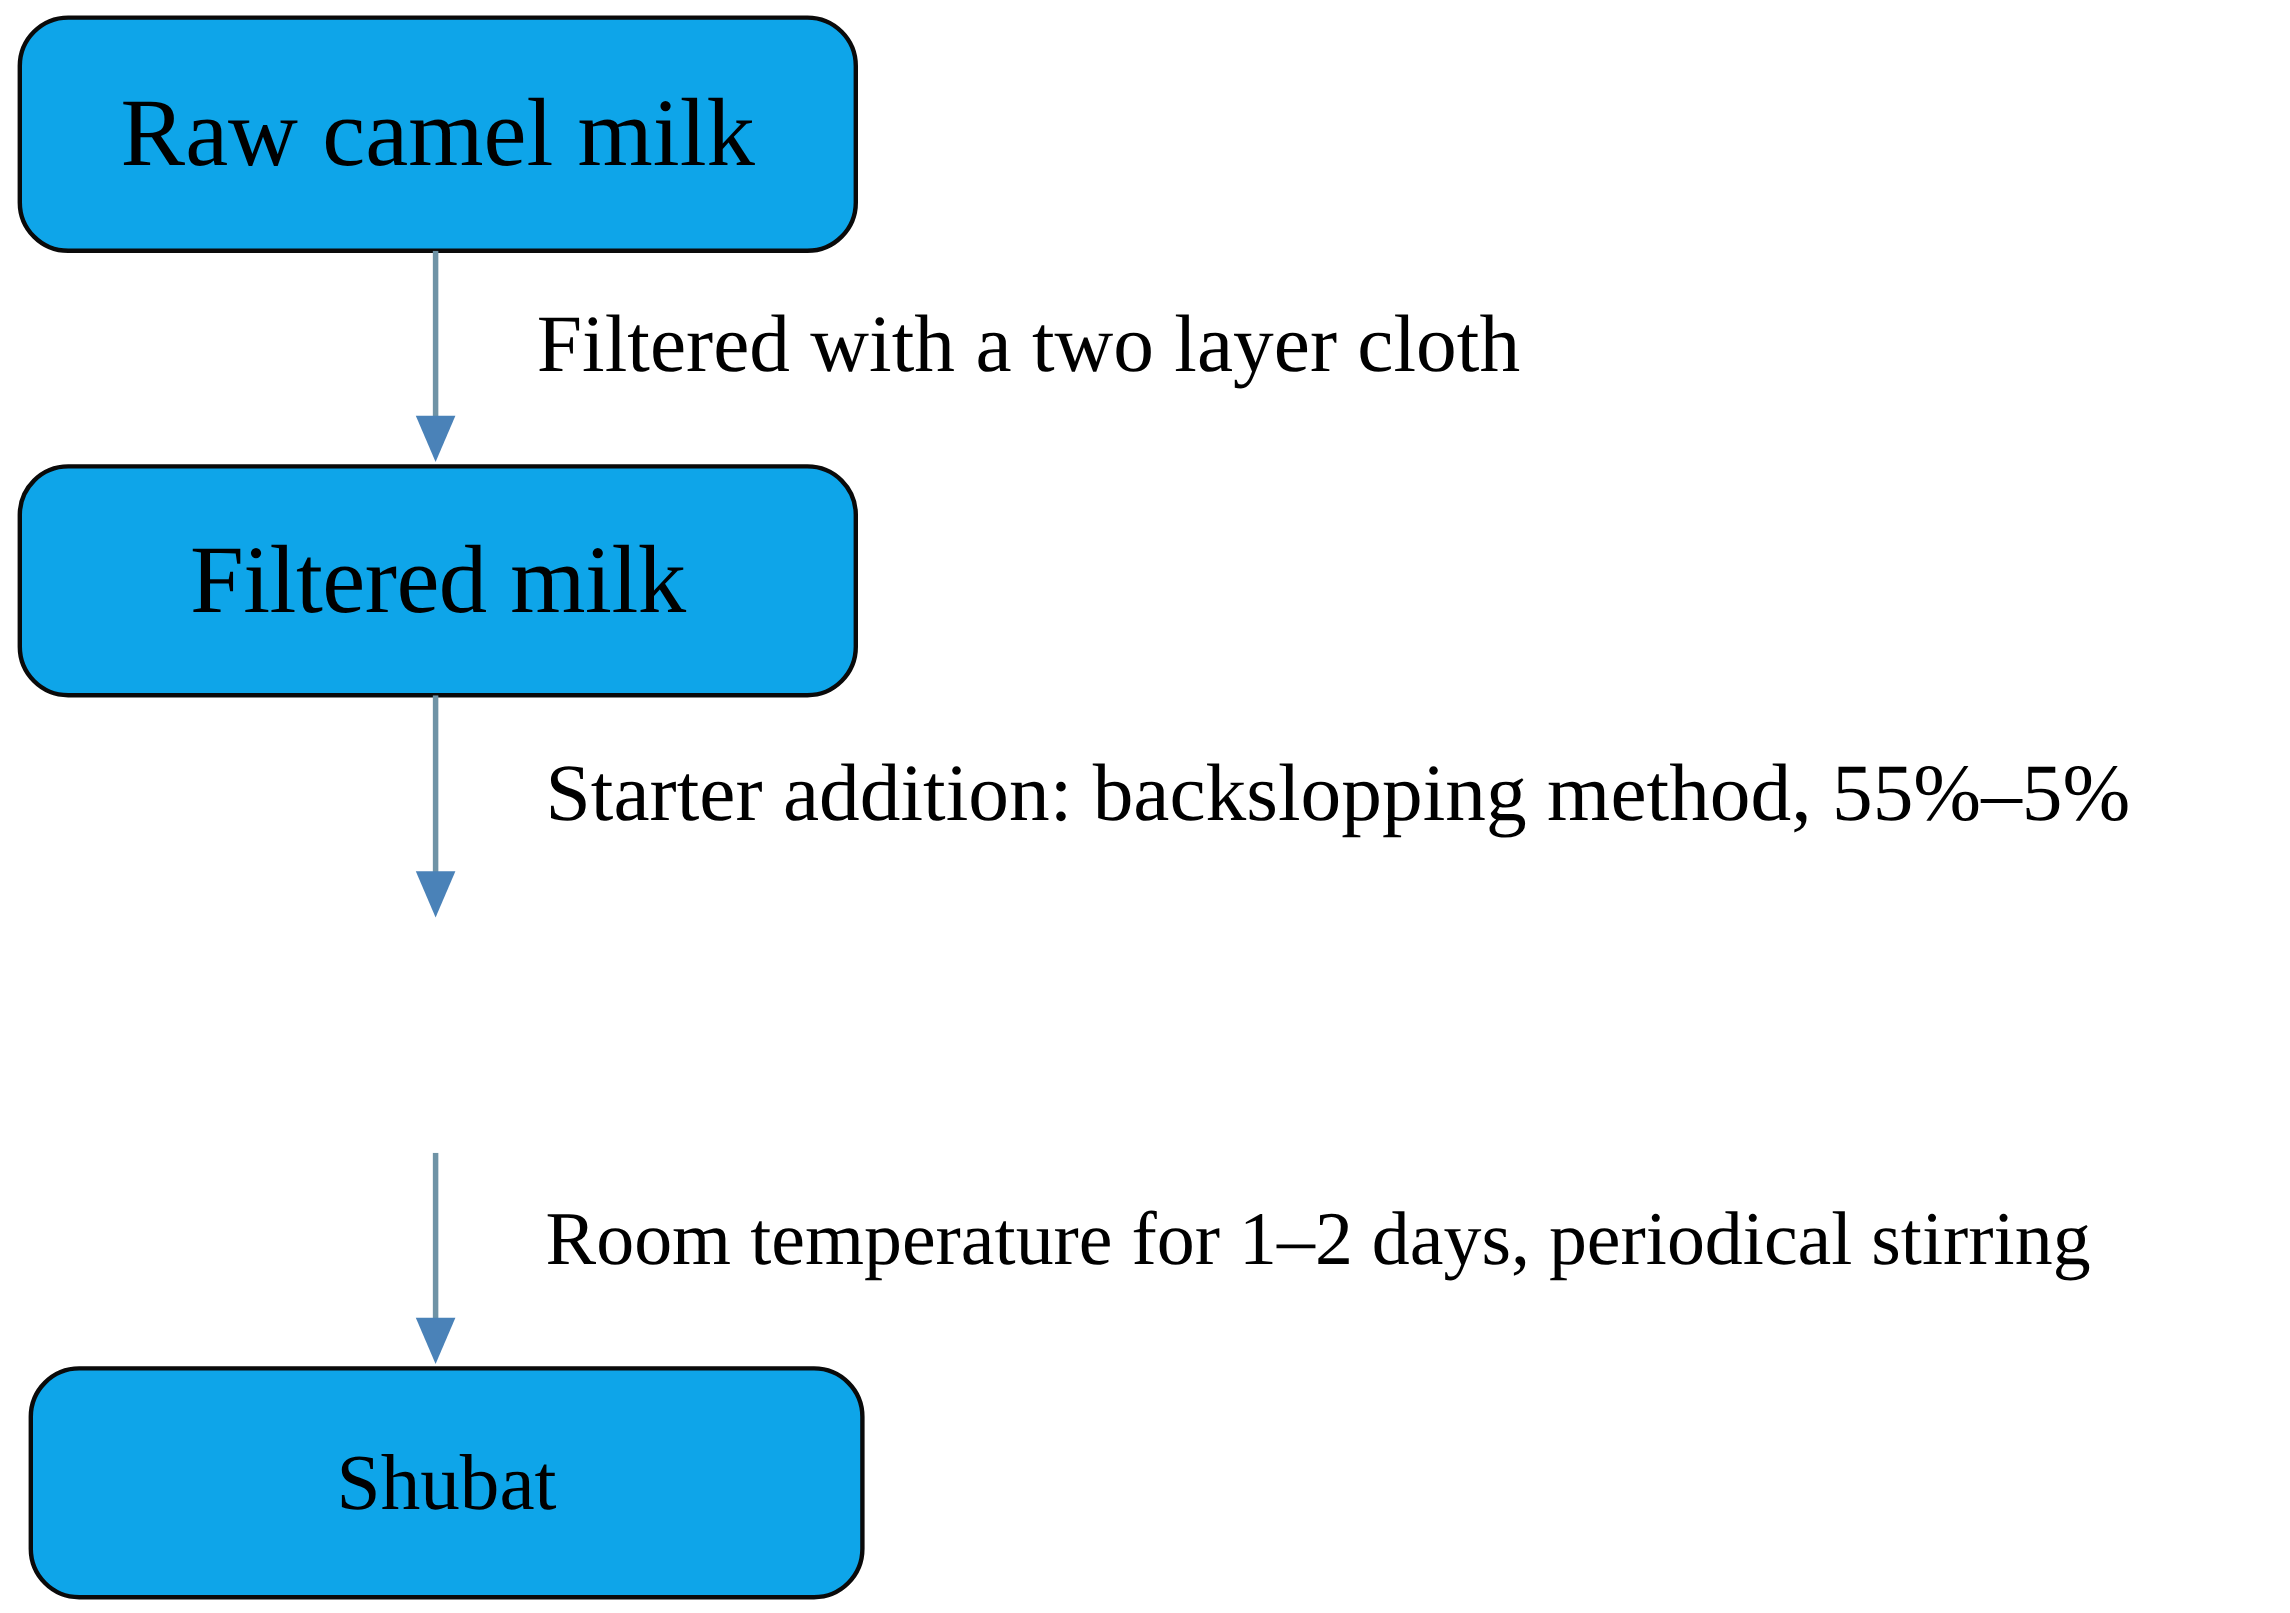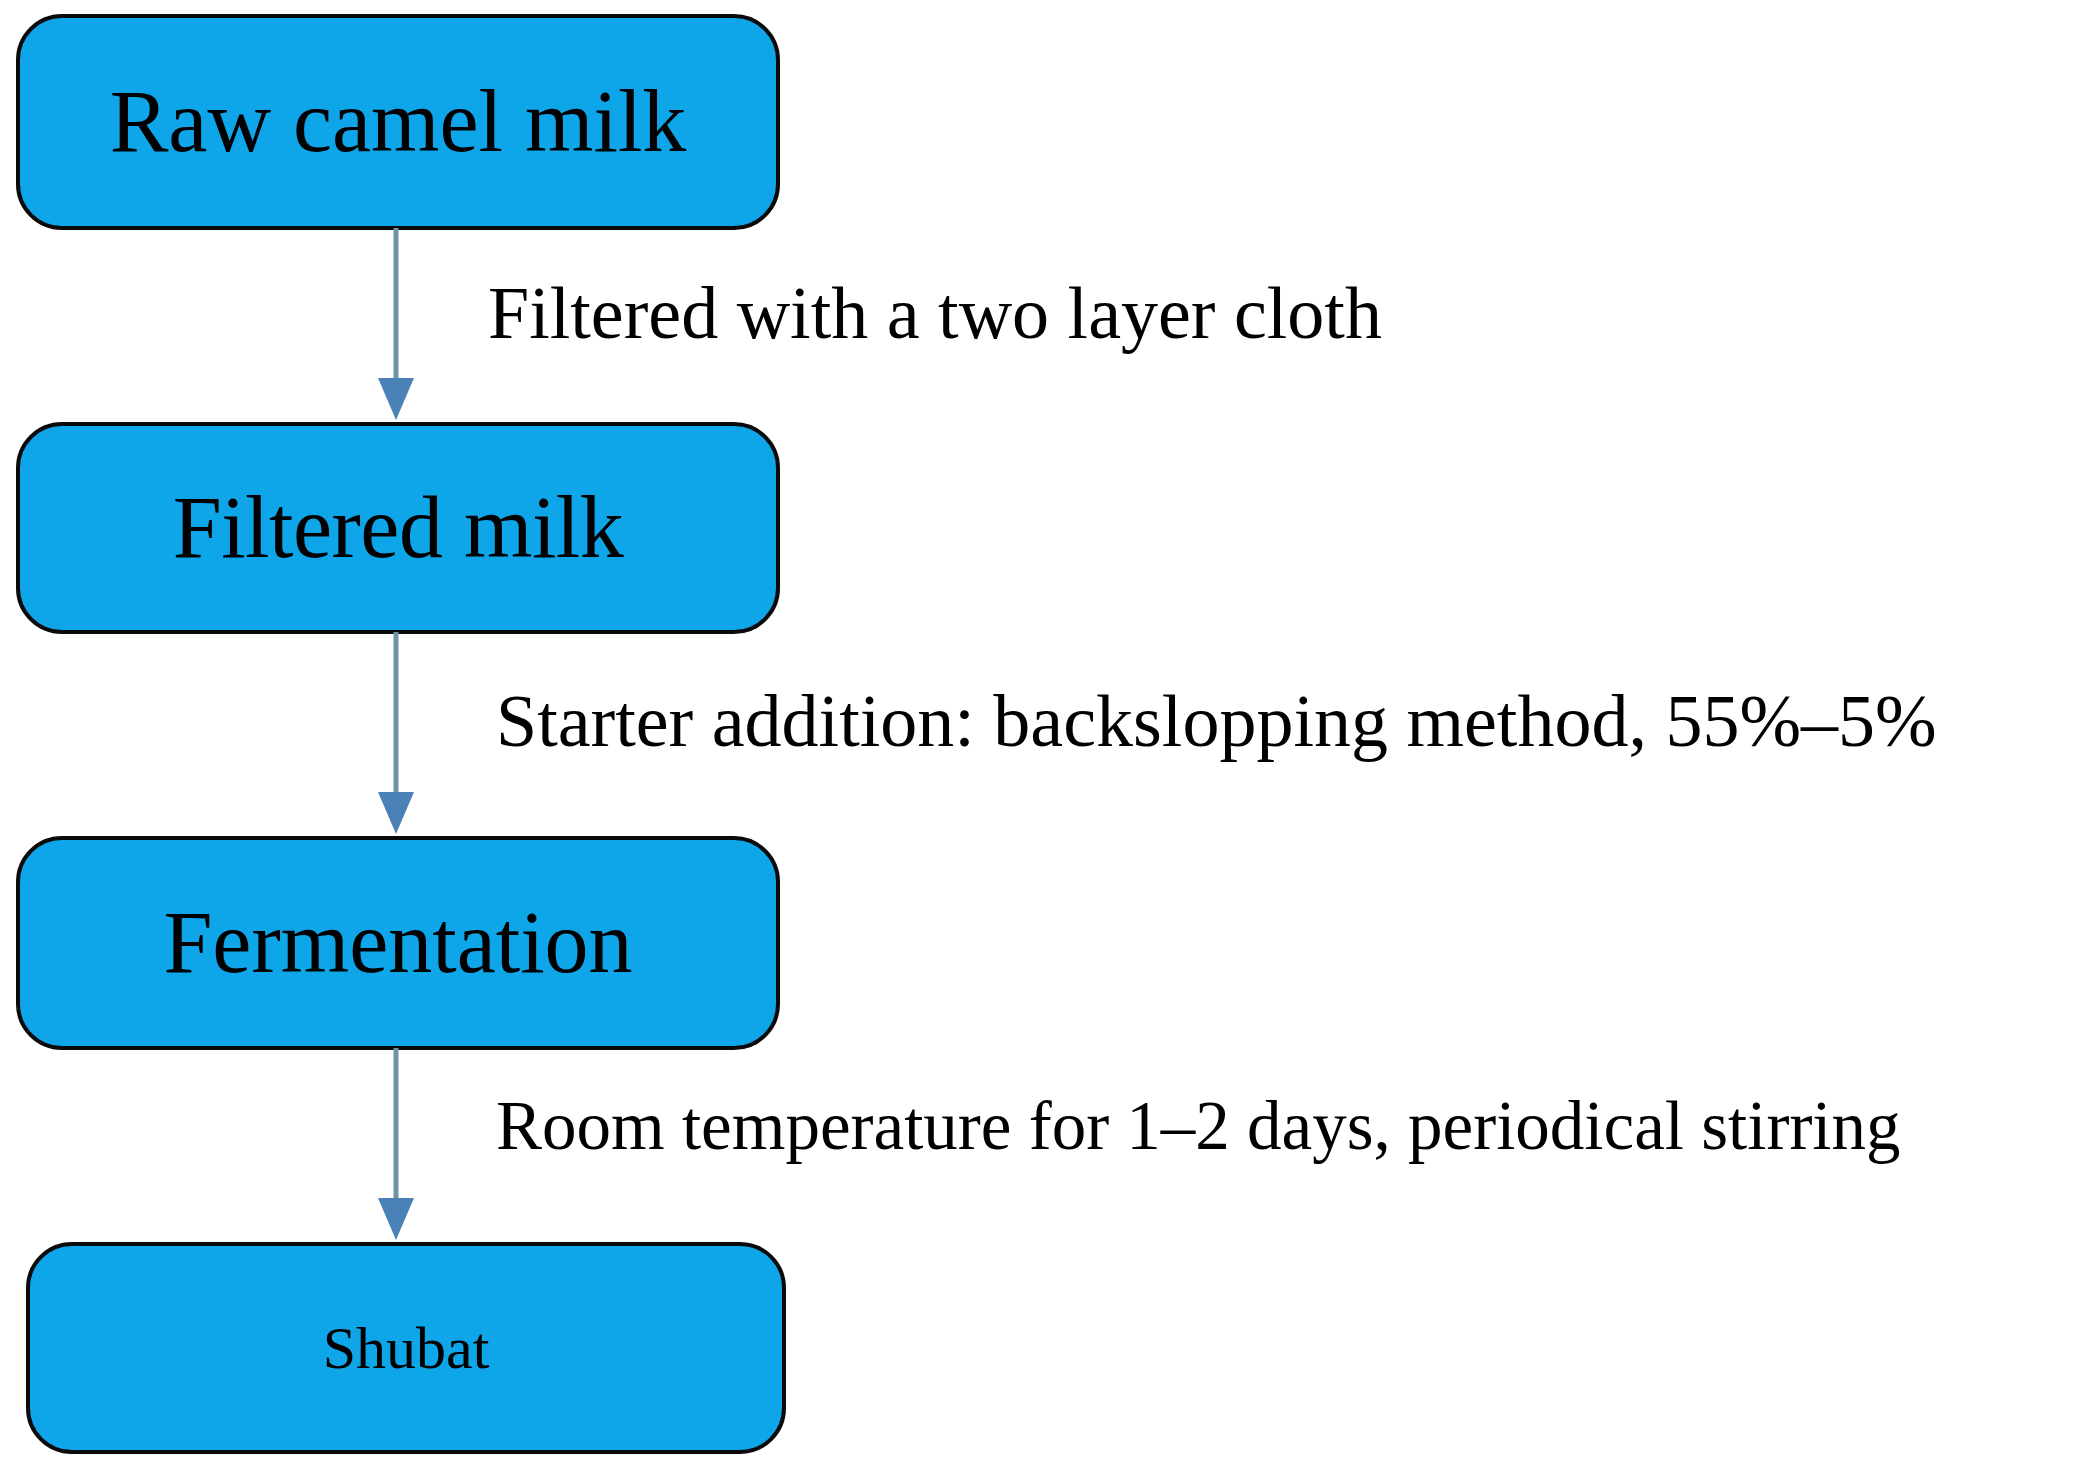--- a/index.html
+++ b/index.html
@@ -35,21 +35,21 @@
   }
 
   #node-raw-camel-milk   { left: 16px;  top: 14px;   width: 764px; height: 216px; }
   #node-filtered-milk    { left: 16px;  top: 422px;  width: 764px; height: 212px; }
   #node-fermentation     { left: 16px;  top: 836px;  width: 764px; height: 214px; }
   #node-shubat           { left: 26px;  top: 1242px; width: 760px; height: 212px; }
 
   #node-raw-camel-milk  .node-label { font-size: 88px; }
   #node-filtered-milk   .node-label { font-size: 88px; letter-spacing: -0.5px; }
   #node-fermentation    .node-label { font-size: 88px; }
-  #node-shubat          .node-label { font-size: 60px; }
+  #node-shubat          .node-label { font-size: 72px; }
 
   
   .arrow {
     position: absolute;
     left: 368px;
     width: 56px;
     pointer-events: none;
   }
   .arrow svg { display: block; }
 
@@ -93,23 +93,20 @@
 
   <div class="arrow" id="arrow-2">
     <svg width="56" height="208" viewBox="0 0 56 208" xmlns="http://www.w3.org/2000/svg">
       <line x1="28" y1="0" x2="28" y2="168" stroke="#6f93a6" stroke-width="5"></line>
       <polygon points="28,202 10,160 46,160" fill="#4a82b8"></polygon>
     </svg>
   </div>
 
   <div class="edge-label" id="edge-label-2">Starter addition: backslopping method, 55%–5%</div>
 
-  <div class="node" id="node-fermentation">
-    <span class="node-label">Fermentation</span>
-  </div>
 
   <div class="arrow" id="arrow-3">
     <svg width="56" height="198" viewBox="0 0 56 198" xmlns="http://www.w3.org/2000/svg">
       <line x1="28" y1="0" x2="28" y2="158" stroke="#6f93a6" stroke-width="5"></line>
       <polygon points="28,192 10,150 46,150" fill="#4a82b8"></polygon>
     </svg>
   </div>
 
   <div class="edge-label" id="edge-label-3">Room temperature for 1–2 days, periodical stirring</div>
 

